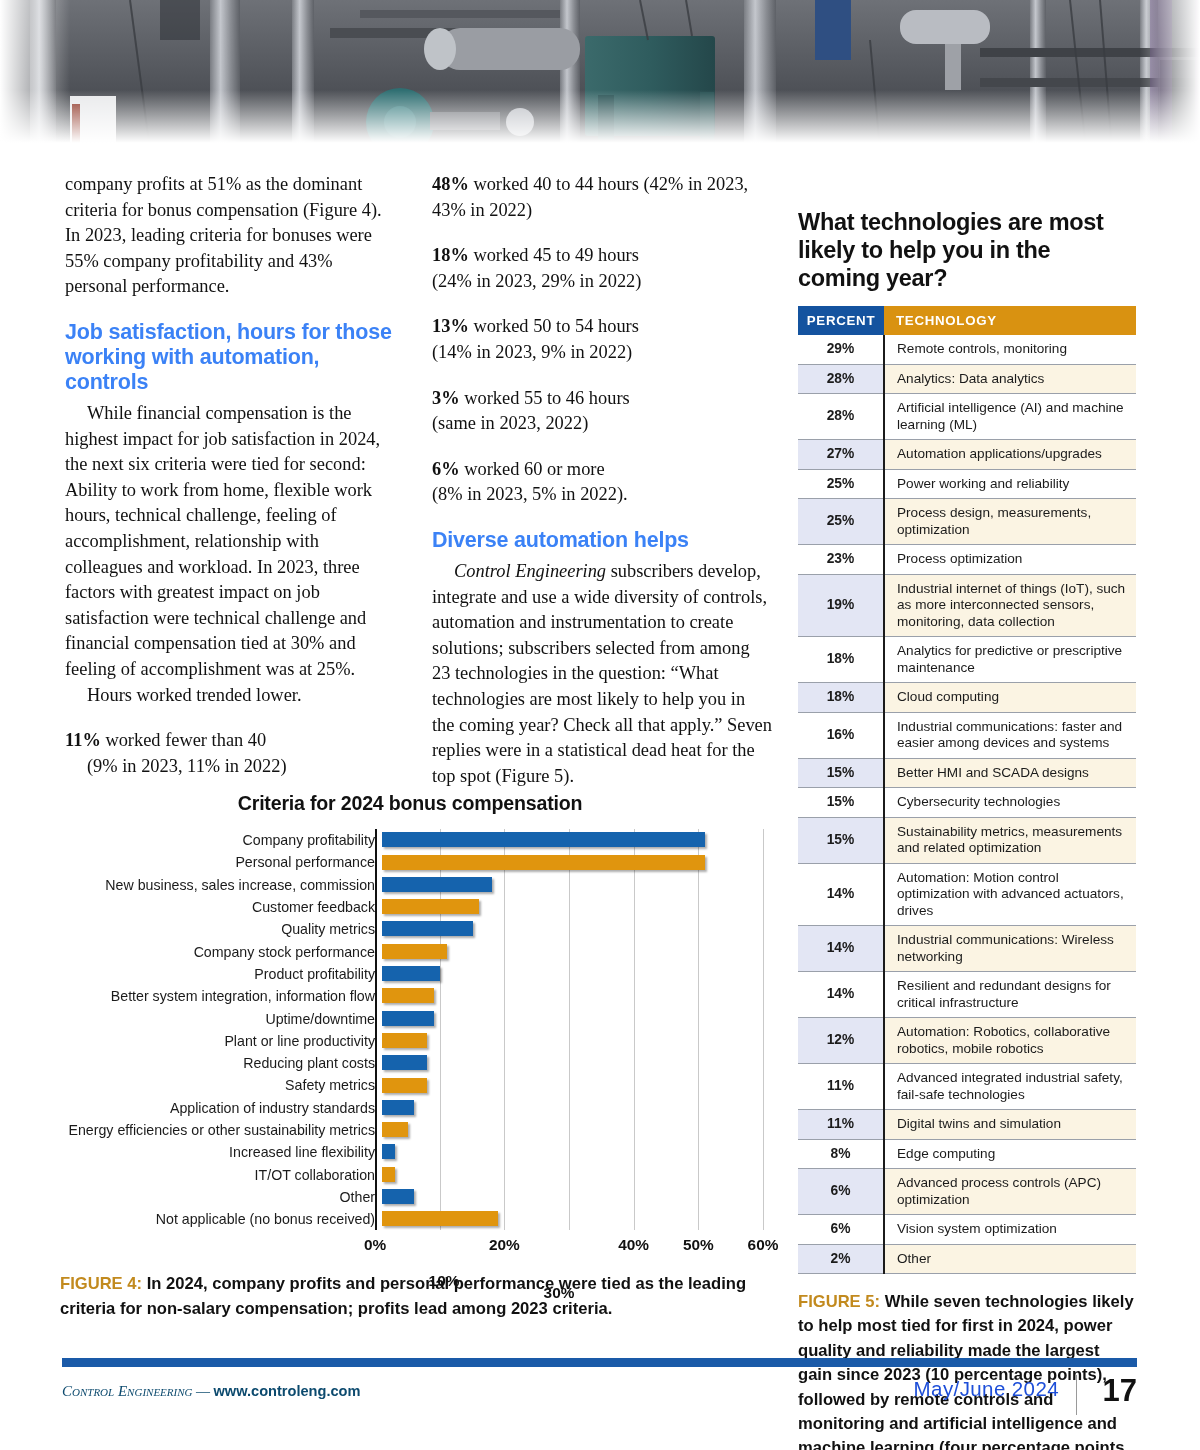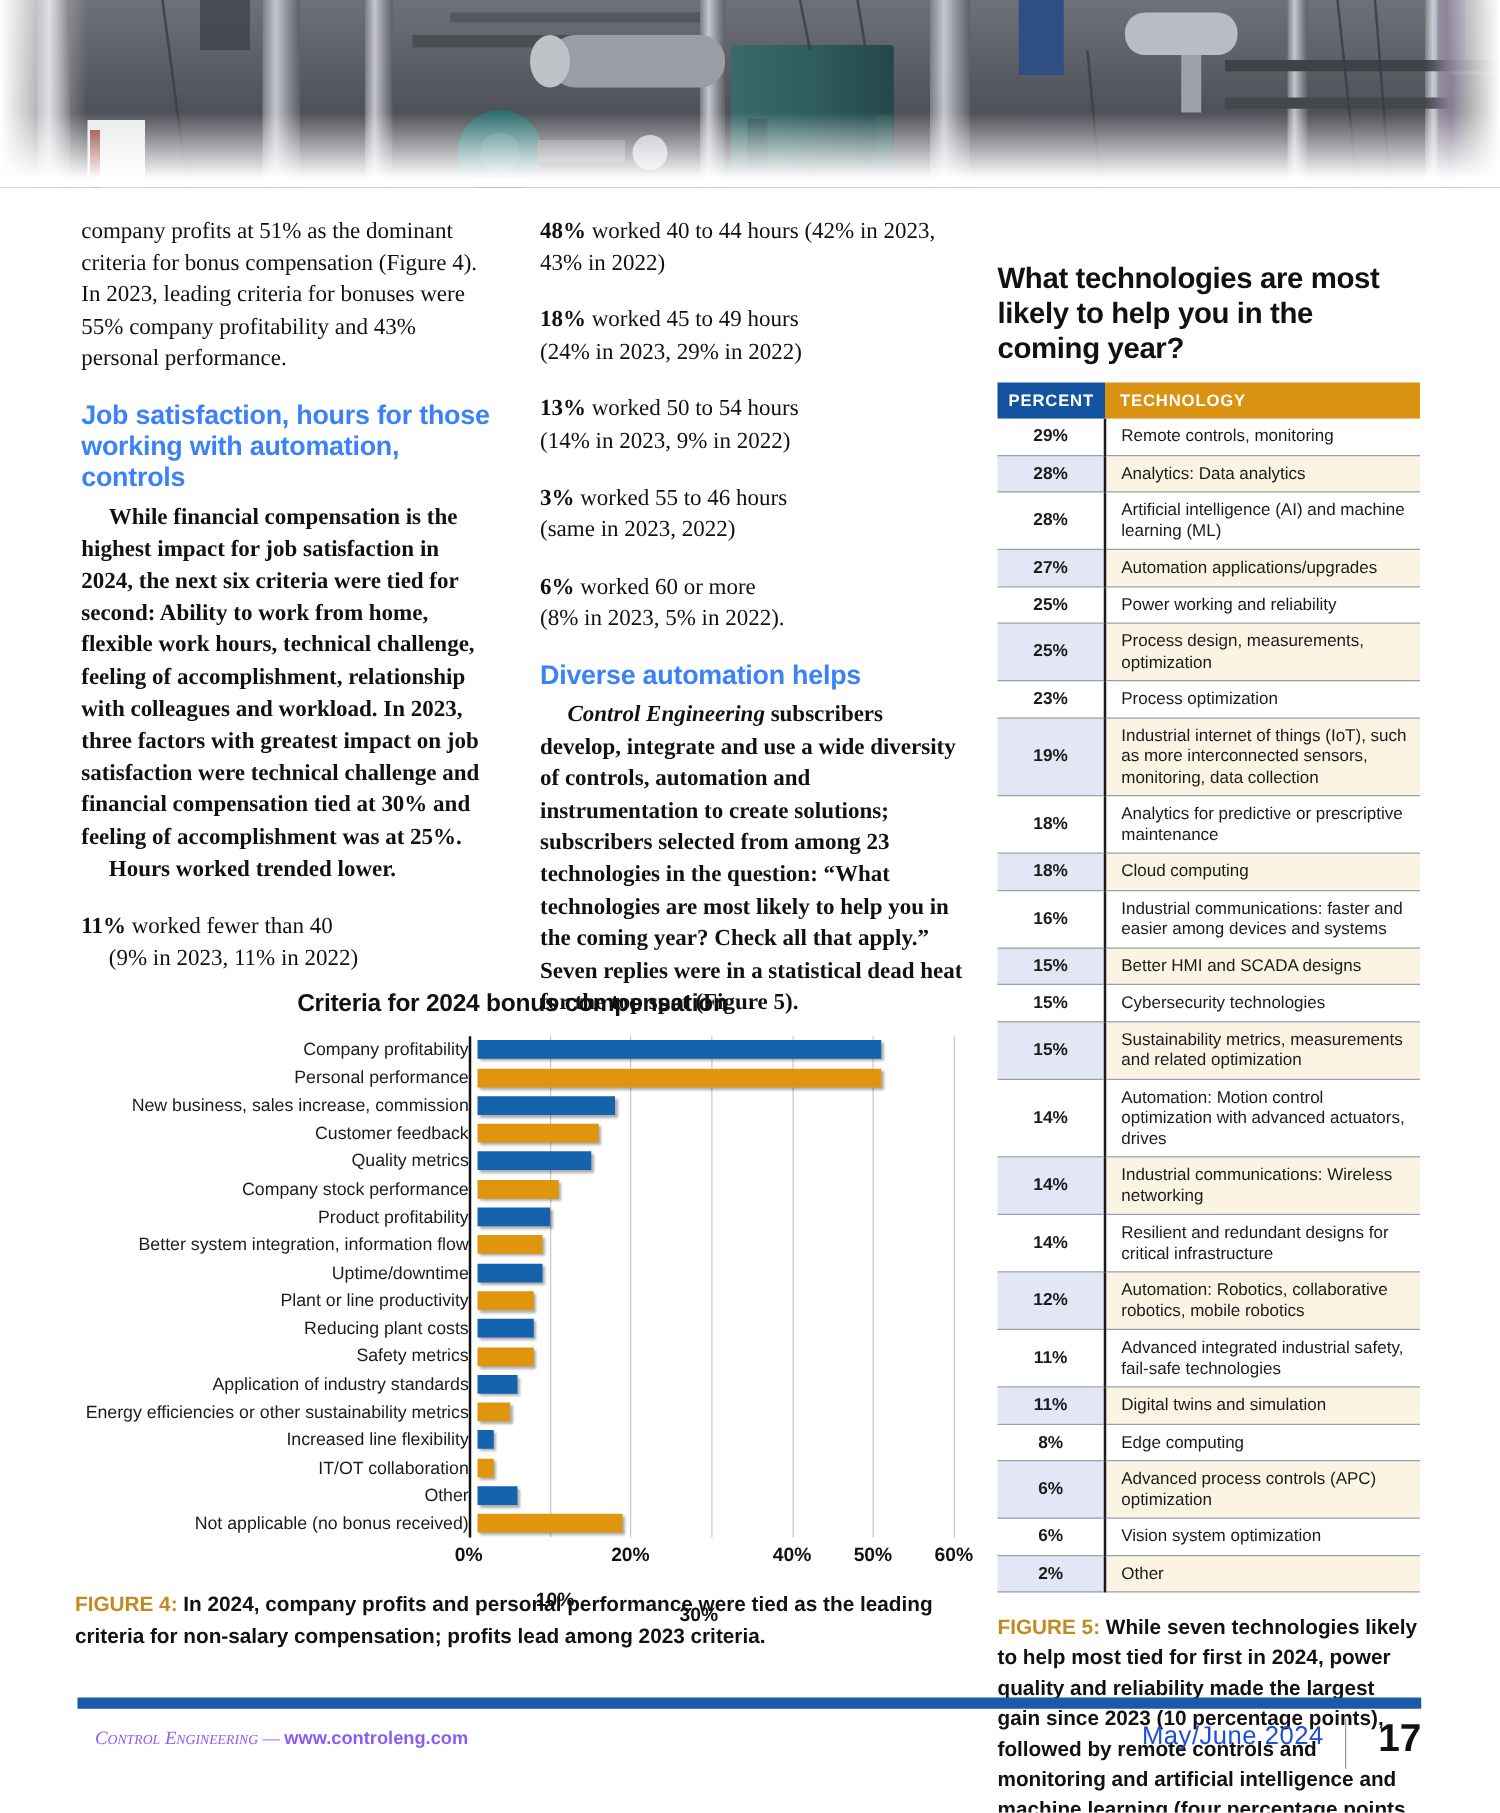--- a/index.html
+++ b/index.html
@@ -18,21 +18,21 @@
     background:linear-gradient(to left,#ffffff,rgba(255,255,255,0));}
 
   
   .col{position:absolute;top:172px;}
   .col1{left:65px;width:330px;}
   .col2{left:432px;width:340px;}
   .col3{left:798px;width:338px;margin-top:36px;}
 
   .body-text{font-family:"Liberation Serif",serif;font-size:18.4px;line-height:25.6px;color:#111;text-align:left;}
   .body-text p{margin:0;}
-  .indent{text-indent:22px;font-weight:bold;}
+  .indent{text-indent:22px;}
   .subhead{font-family:"Liberation Sans",sans-serif;font-weight:bold;font-size:21.5px;
     line-height:25px;color:#3b82f6;margin:20px 0 6px 0;letter-spacing:-0.2px;}
   .stat{margin-top:20px;}
   .stat .l2{display:block;padding-left:22px;}
   b.num{font-weight:bold;}
   i.it{font-style:italic;}
 
   
   .tbl-head{font-family:"Liberation Sans",sans-serif;font-weight:bold;font-size:23.5px;
     line-height:28px;color:#111;letter-spacing:-0.3px;margin:0 0 14px 0;}
@@ -75,21 +75,21 @@
   .gl.axis{background:#111;width:2px;}
   .xaxis{display:flex;margin-top:2px;}
   .xaxis .sp{width:315px;}
   .xaxis .ticks{position:relative;width:388px;height:26px;}
   .xaxis .tk{position:absolute;top:4px;transform:translateX(-50%);
     font-family:"Liberation Sans",sans-serif;font-weight:bold;font-size:15.4px;color:#111;}
 
   
   .footrule{position:absolute;left:62px;top:1358px;width:1075px;height:9px;background:#1a5aa8;}
   .footer{position:absolute;left:62px;top:1375px;width:1075px;height:40px;}
-  .f-left{position:absolute;left:14px;top:8px;font-size:14px;color:#8b5cf6;text-align:center;}
+  .f-left{position:absolute;left:0;top:8px;font-size:14px;color:#0c4a6e;text-align:center;}
   .f-left .sc{font-family:"Liberation Serif",serif;font-variant:small-caps;font-style:italic;font-size:15px;}
   .f-left .url{font-family:"Liberation Sans",sans-serif;font-weight:bold;font-size:14.6px;}
   .f-date{position:absolute;right:78px;top:2px;font-family:"Liberation Sans",sans-serif;
     font-size:20.5px;color:#1d4ed8;letter-spacing:.4px;}
   .f-div{position:absolute;right:60px;top:0px;width:1px;height:40px;background:#9a9a9a;}
   .f-page{position:absolute;right:0px;top:-2px;font-family:"Liberation Sans",sans-serif;
     font-weight:bold;font-size:31px;color:#111;}
 </style>
 </head>
 <body>

